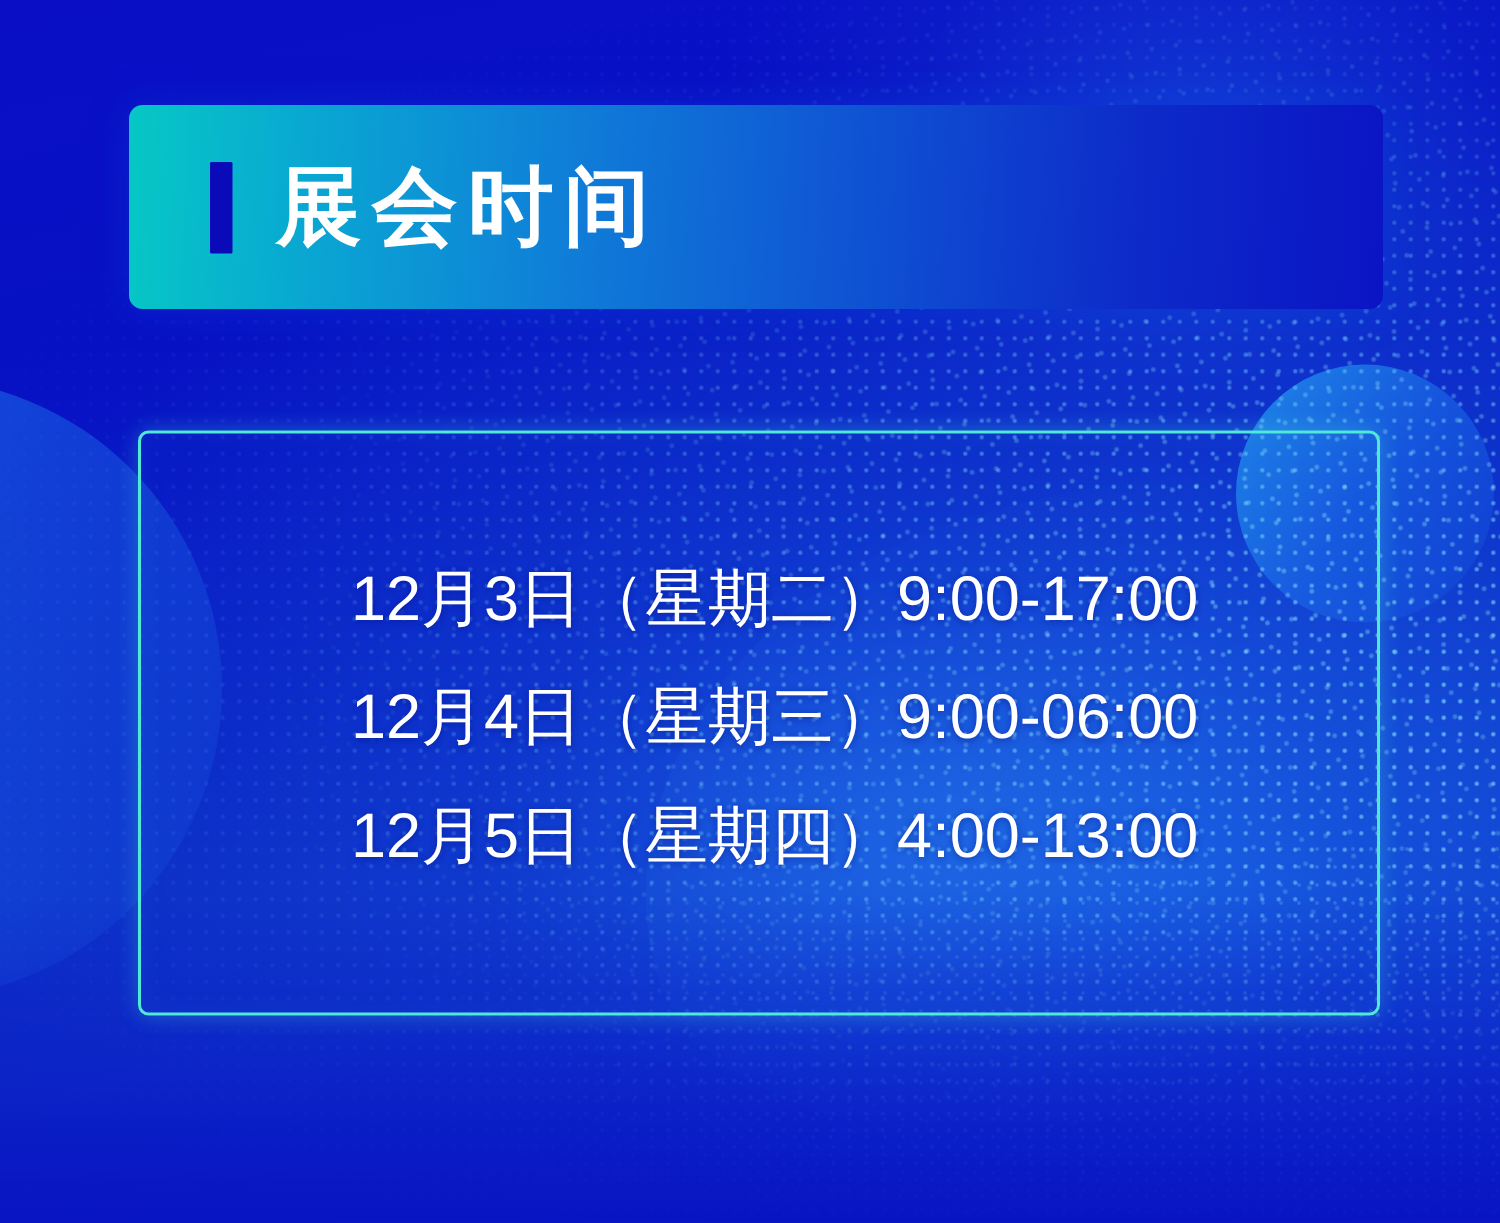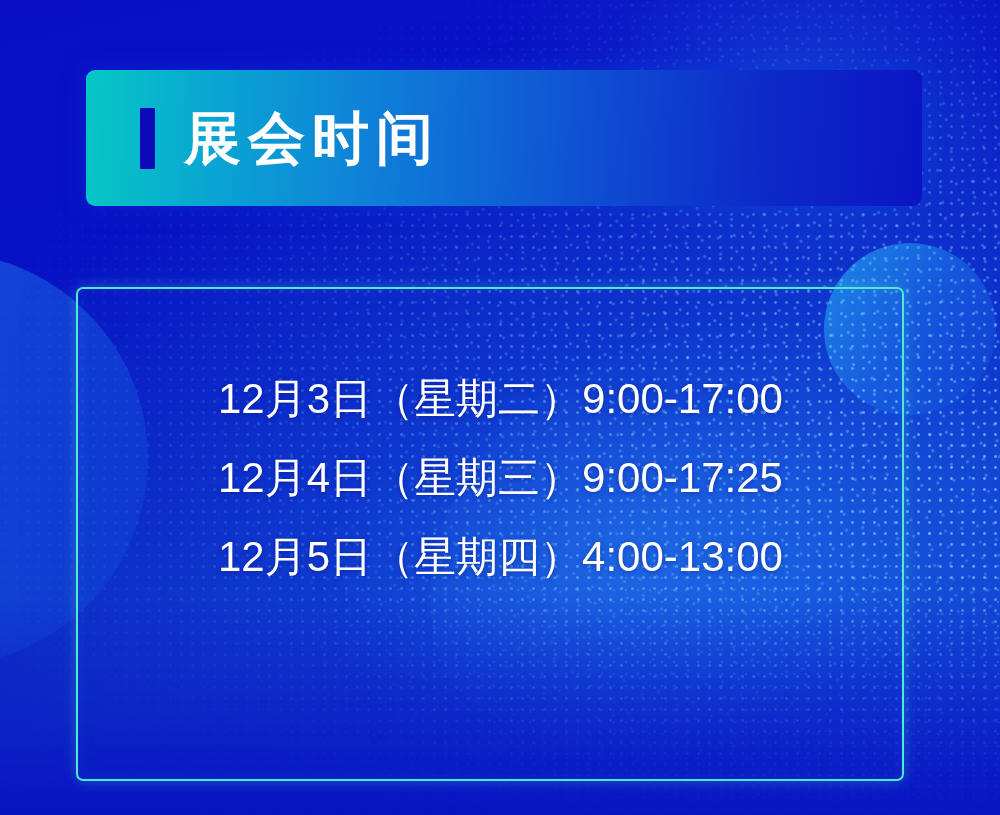--- a/index.html
+++ b/index.html
@@ -154,24 +154,24 @@
     font-size: 57px;
     font-weight: bold;
     letter-spacing: 7px;
     line-height: 1;
     white-space: nowrap;
   }
 
   
   .content-box {
     position: absolute;
-    left: 76px;
+    left: 92px;
     top: 287px;
     width: 828px;
-    height: 494px;
+    height: 390px;
     border: 2px solid #4fe9d8;
     border-radius: 7px;
     box-sizing: border-box;
     box-shadow: 0 0 14px rgba(79,233,216,0.30), inset 0 0 22px rgba(79,233,216,0.06);
   }
   .schedule-list {
     position: absolute;
     left: 140px;
     top: 70px;
     display: flex;
@@ -206,18 +206,18 @@
   <div class="header-banner">
     <div class="header-inner">
       <div class="accent-bar"></div>
       <div class="header-title">展会时间</div>
     </div>
   </div>
 
   <div class="content-box">
     <div class="schedule-list">
       <div class="schedule-line">12月3日（星期二）9:00-17:00</div>
-      <div class="schedule-line">12月4日（星期三）9:00-17:25</div>
+      <div class="schedule-line">12月4日（星期三）9:00-06:00</div>
       <div class="schedule-line">12月5日（星期四）4:00-13:00</div>
     </div>
   </div>
 
 </div>
 
 </body></html>

